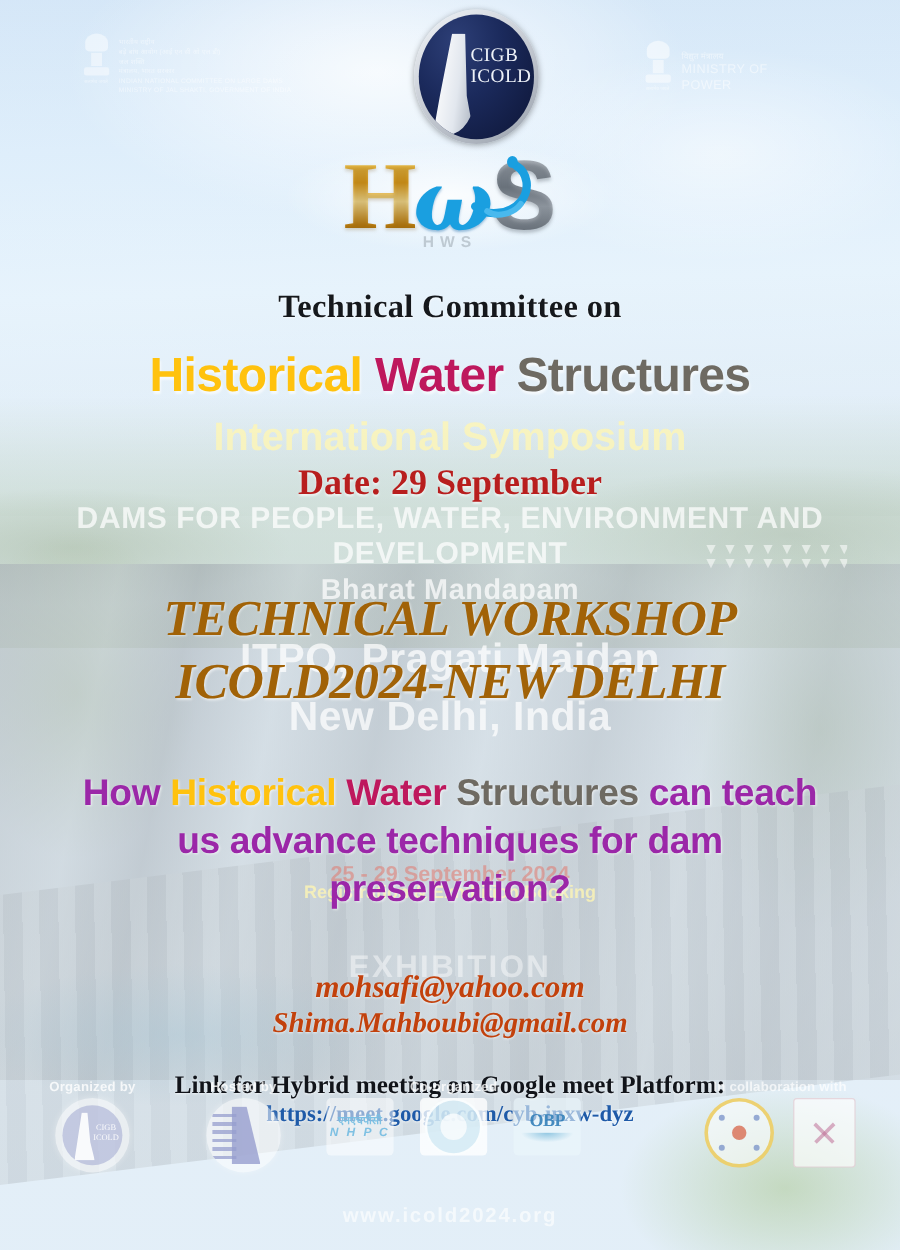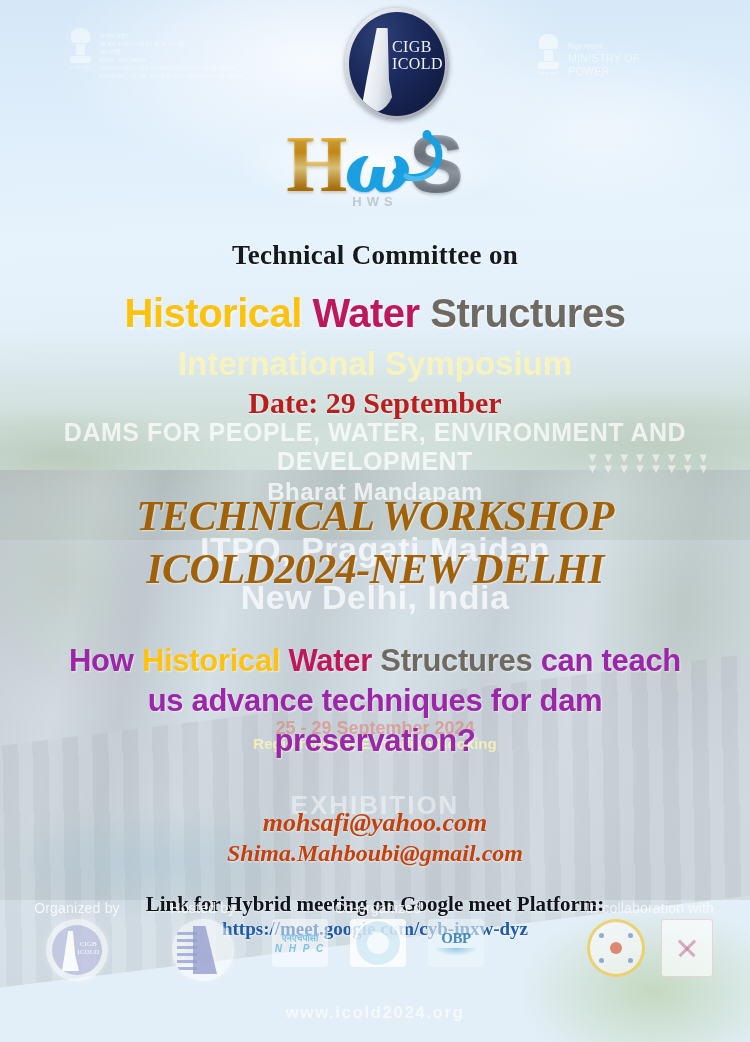--- a/index.html
+++ b/index.html
@@ -279,21 +279,21 @@
     font-size:19px; font-weight:700; color:#1E5AA8;
     text-shadow:0 1px 2px rgba(255,255,255,.7);
   }
 
   
   .footer-strip {
     position:absolute; left:0; top:898px; width:750px; height:108px;
   }
   .fl-group { position:absolute; text-align:center; }
   .fl-cap {
-    font-size:14px; font-weight:400; color:rgba(255,255,255,.8);
+    font-size:11px; font-weight:700; color:rgba(255,255,255,.8);
     letter-spacing:.2px; margin-bottom:3px; white-space:nowrap;
   }
   .fl-cap.dark { color:rgba(255,255,255,.7); }
   .circle-logo {
     width:62px; height:62px; border-radius:50%;
     background:rgba(255,255,255,.55);
     display:flex; align-items:center; justify-content:center;
     overflow:hidden; position:relative;
     margin:0 auto;
     box-shadow:0 0 6px rgba(255,255,255,.35);

